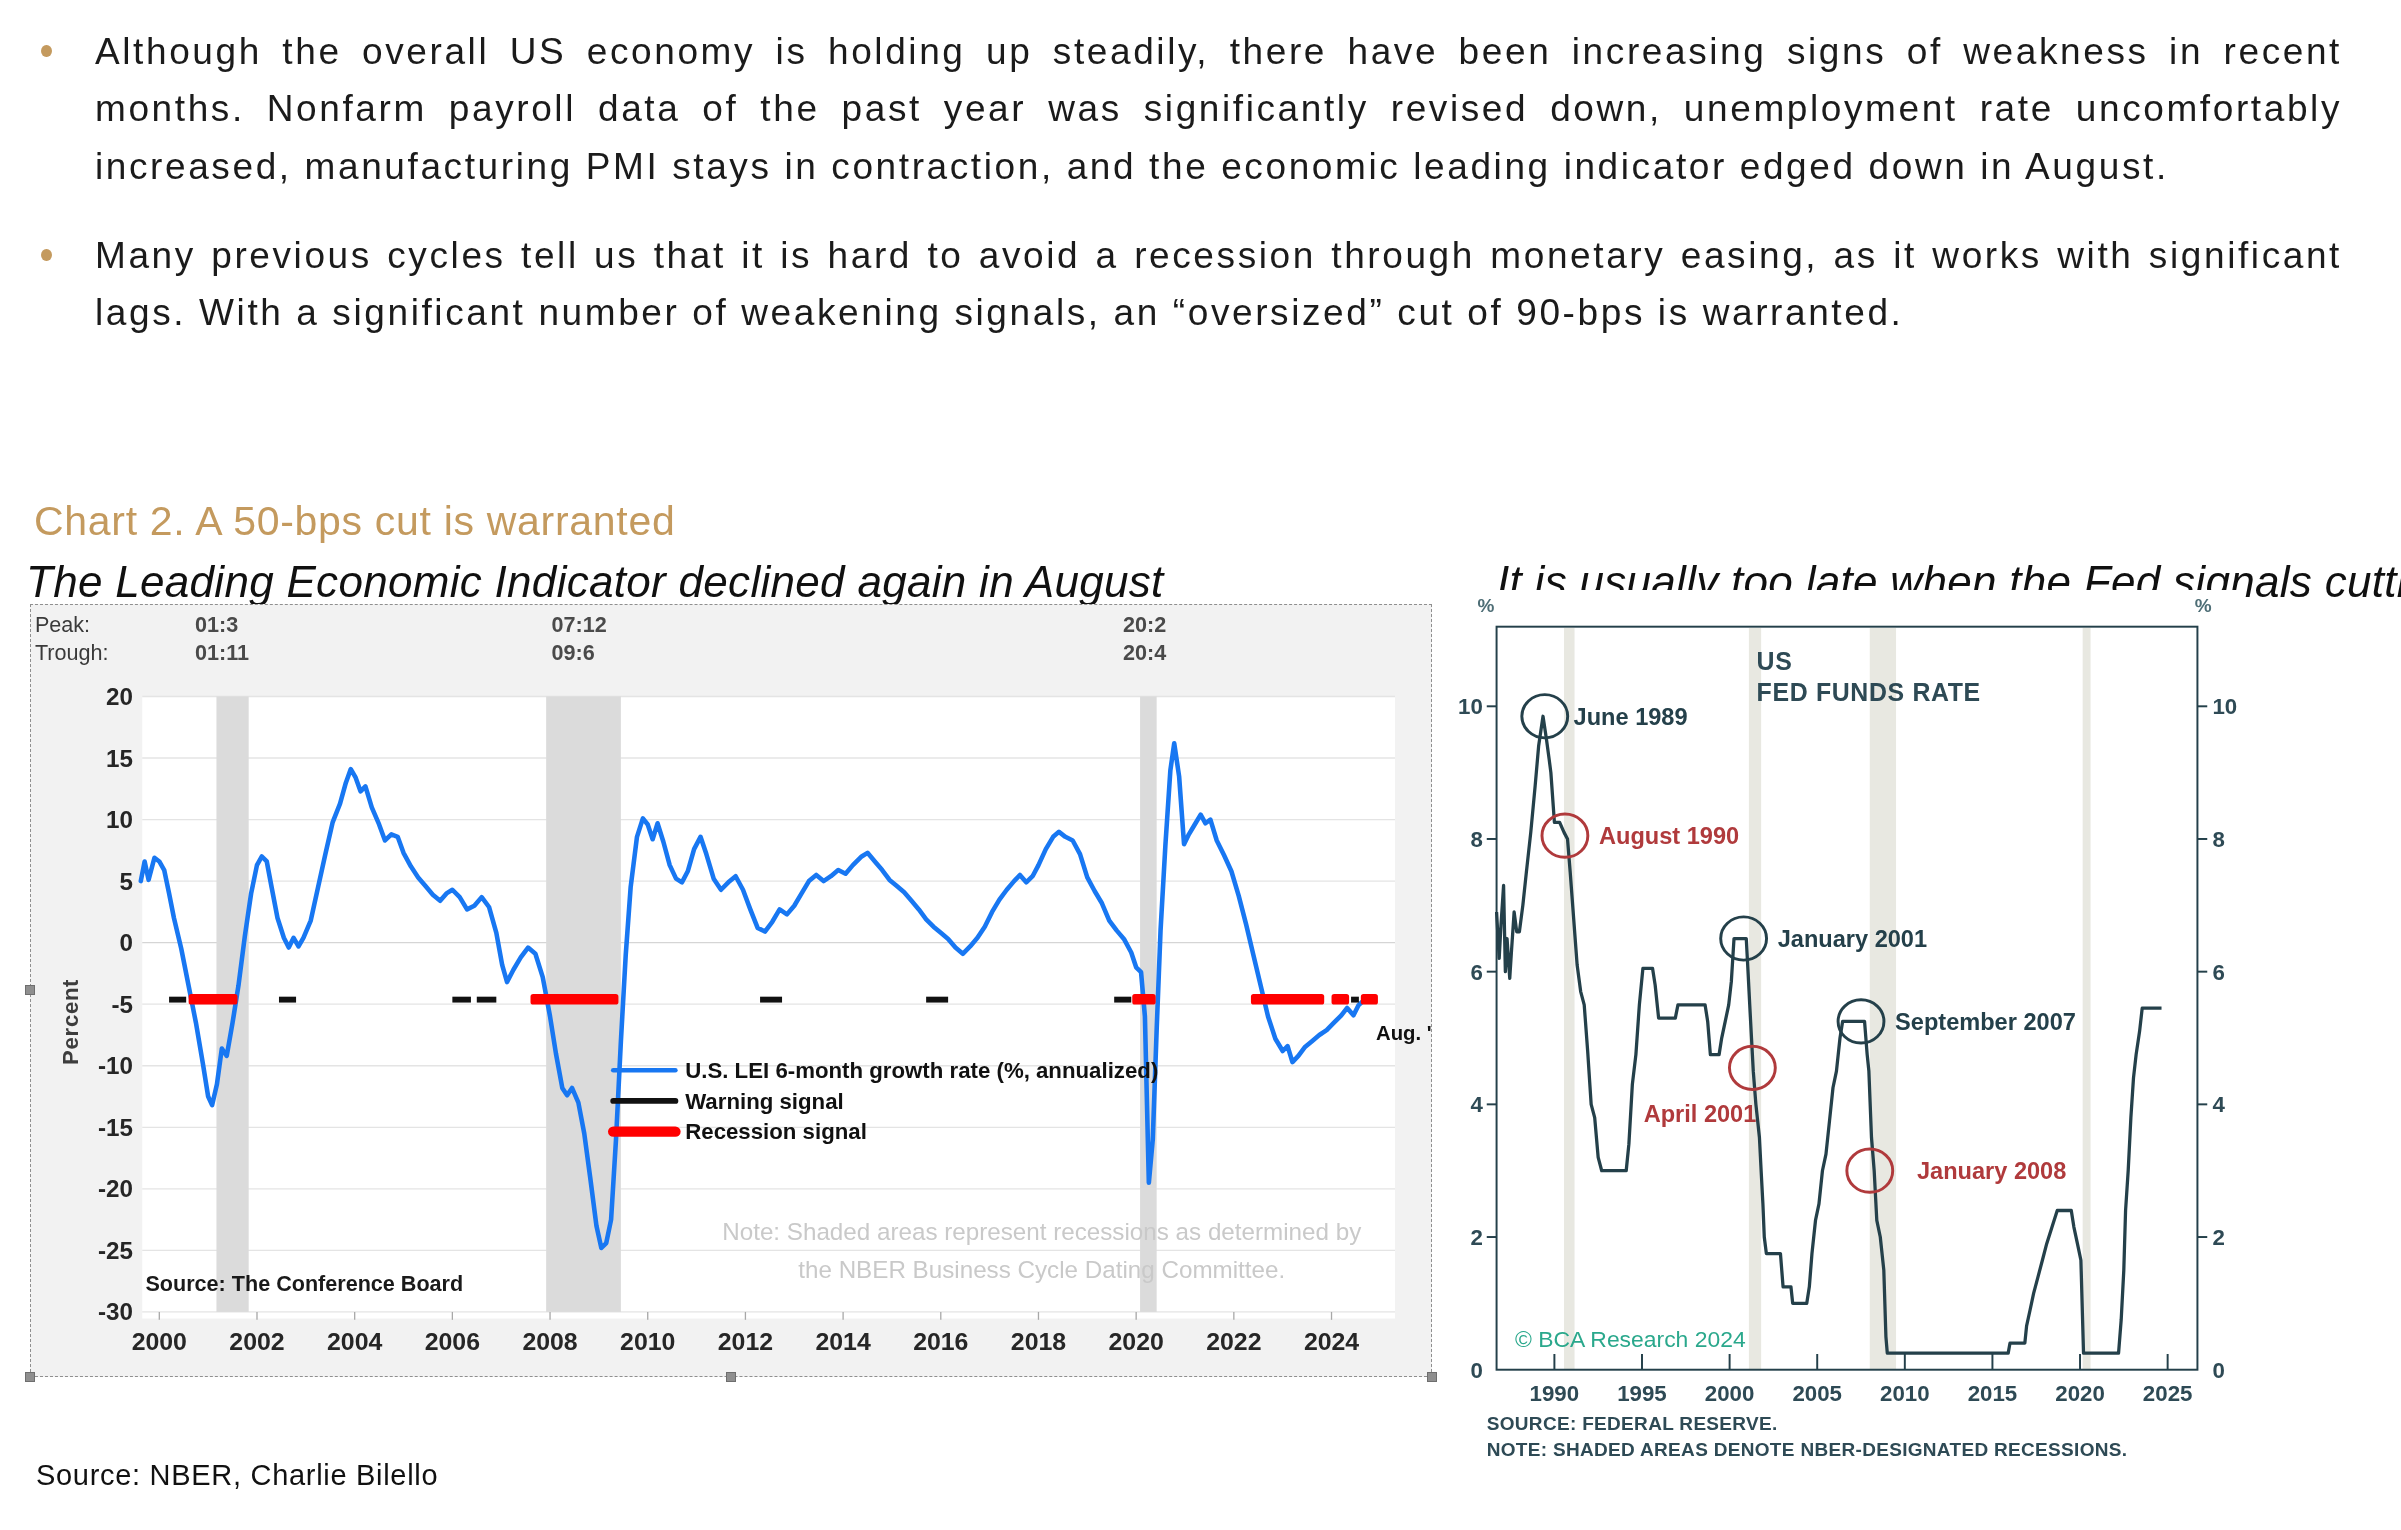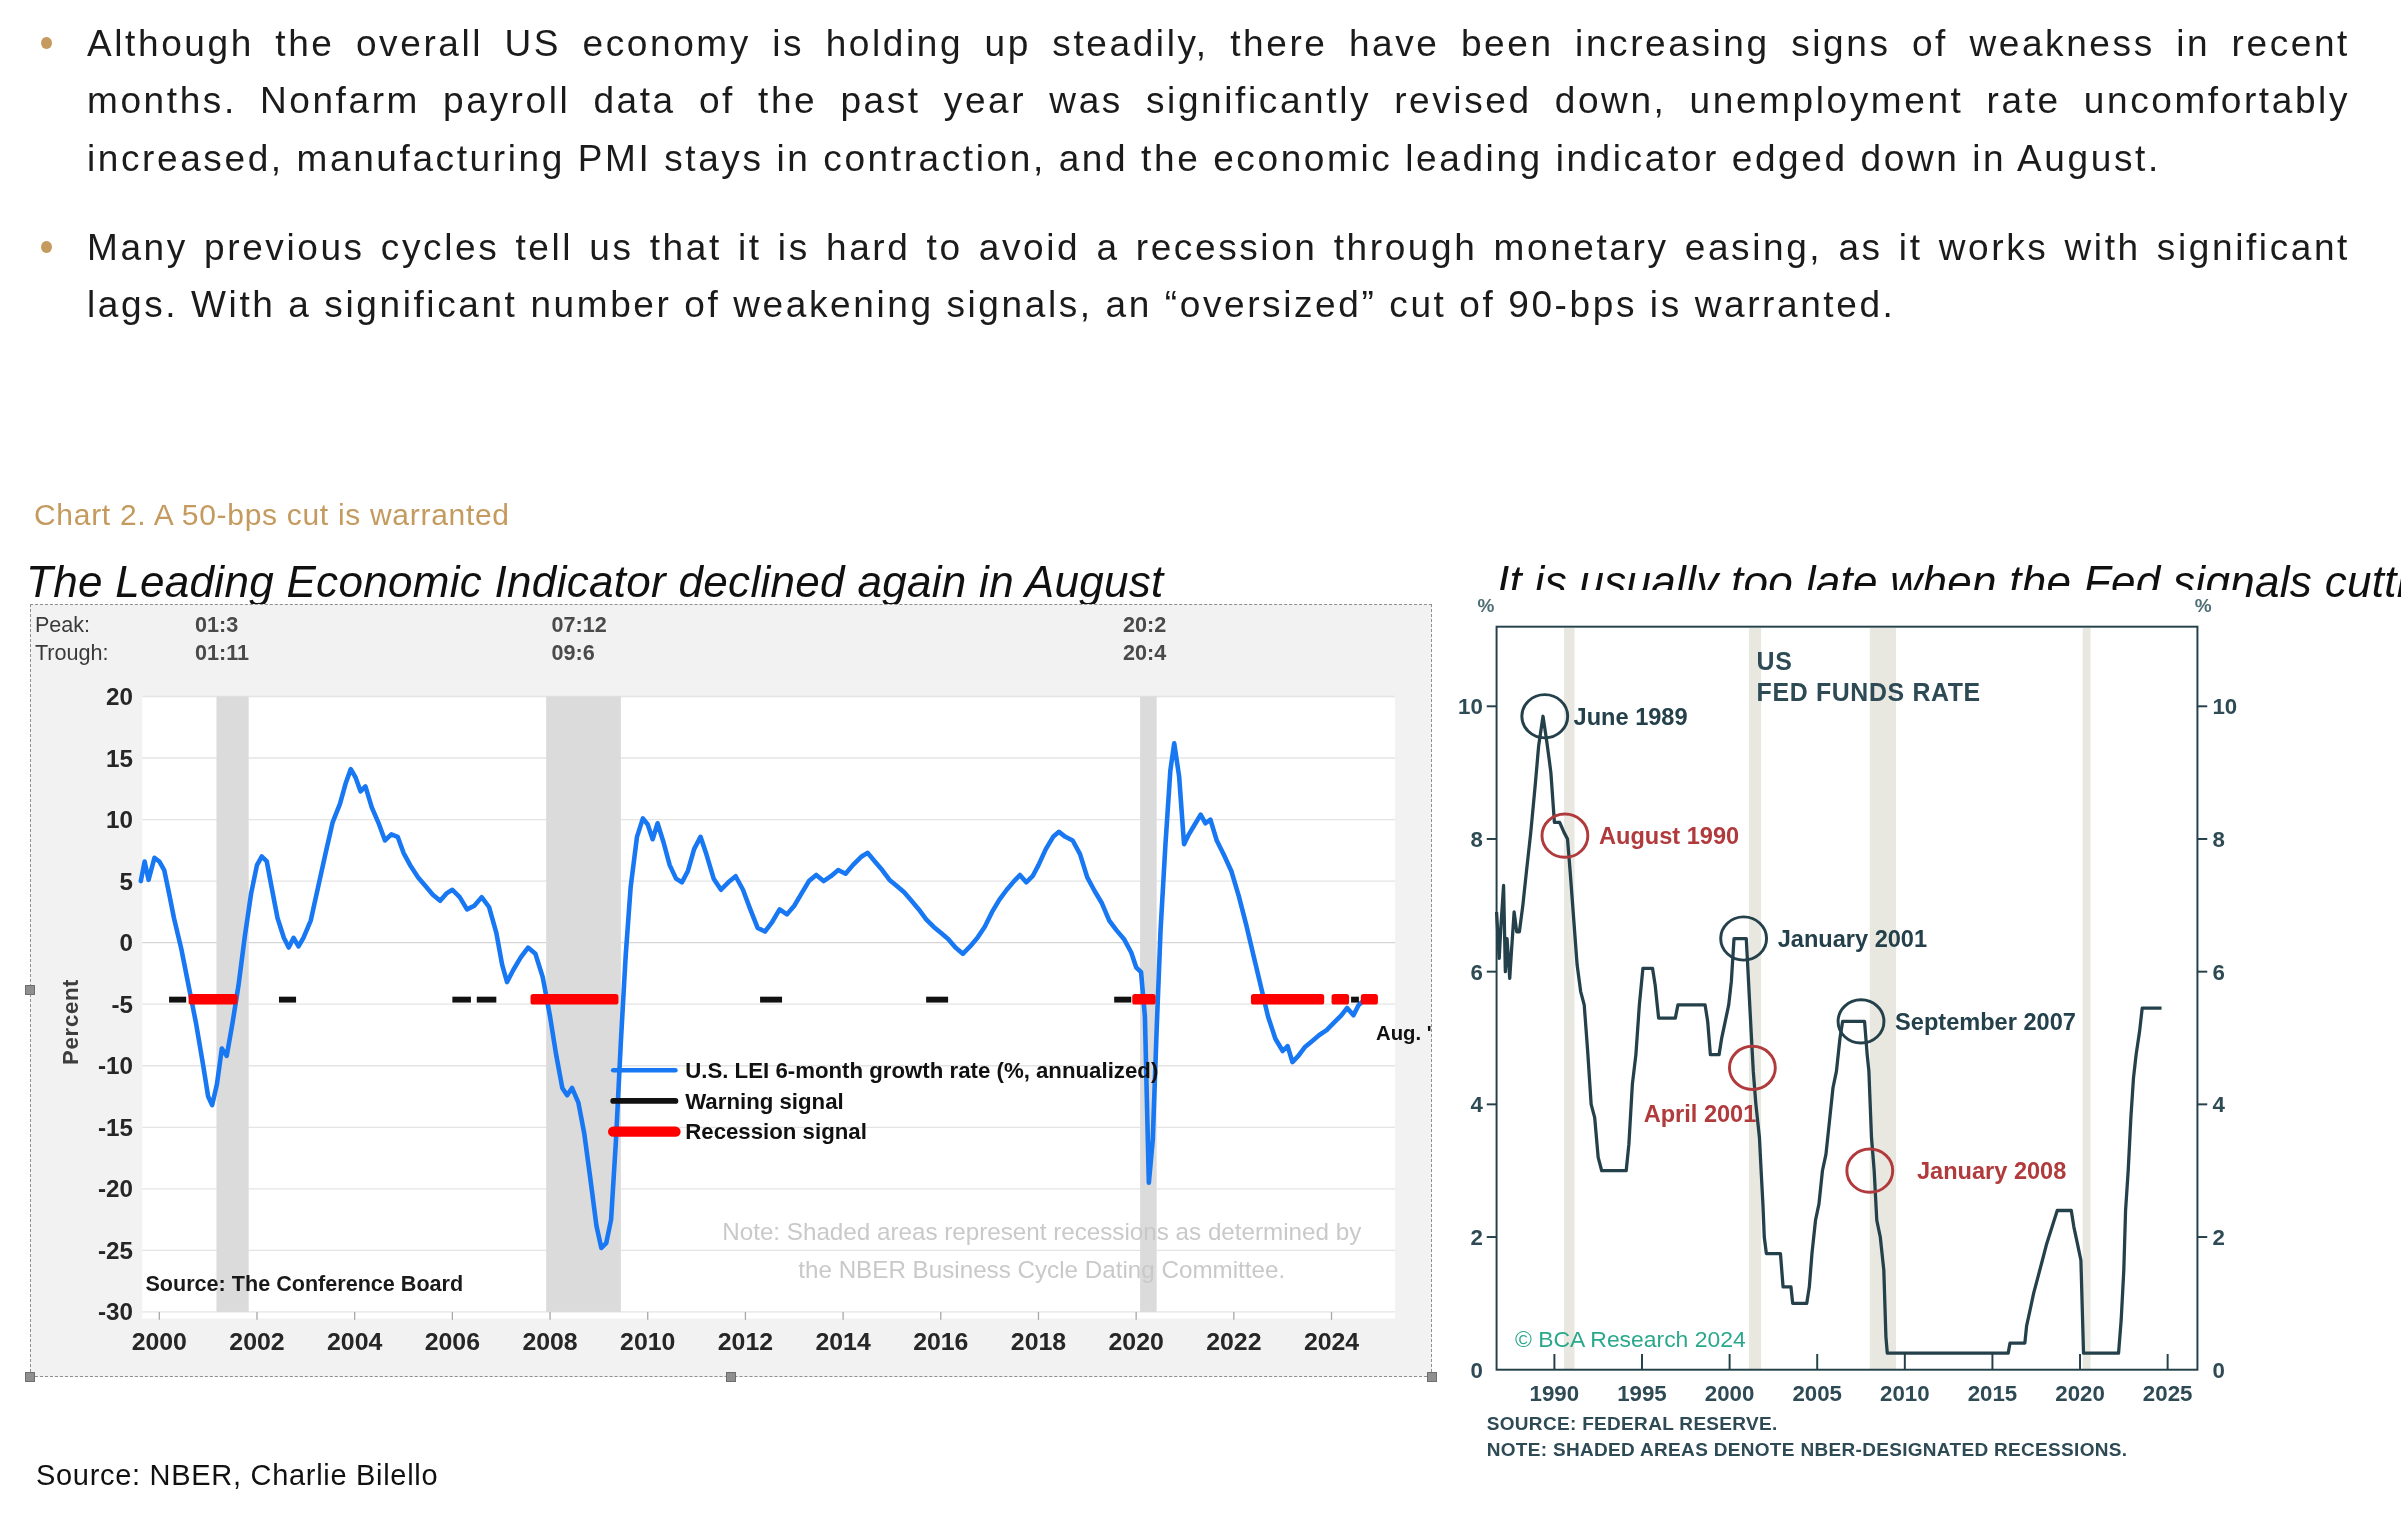--- a/index.html
+++ b/index.html
@@ -1,21 +1,21 @@
 <!DOCTYPE html>
 <html style="font-size:10.5px"><head>
 <meta charset="utf-8">
 <style>
   html,body{margin:0;padding:0;background:#ffffff;}
   body{width:2401px;height:1530px;position:relative;font-family:"Liberation Sans",sans-serif;overflow:hidden;}
   .bullets{position:absolute;left:36px;top:6.6px;width:2322px;}
   .bullet-item{position:relative;padding-left:43px;margin-bottom:31px;}
   .bullet-item .dot{position:absolute;left:5.2px;top:22px;width:11px;height:12.4px;border-radius:50%;background:#C49A5E;}
-  .bullet-item p{margin:8px;font-size:37px;line-height:1.56;color:#1b1b1b;text-align:justify;letter-spacing:2.6px;}
-  .heading{position:absolute;left:34px;top:498px;margin:0;font-size:30px;font-weight:400;color:#C49A5E;letter-spacing:0.7px;}
+  .bullet-item p{margin:16px;font-size:37px;line-height:1.56;color:#1b1b1b;text-align:justify;letter-spacing:2.6px;}
+  .heading{position:absolute;left:34px;top:498px;margin:0;font-size:41px;font-weight:400;color:#C49A5E;letter-spacing:0.7px;}
   .subtitle{position:absolute;top:557px;font-style:italic;font-size:44px;color:#101010;letter-spacing:0.3px;white-space:nowrap;}
   .subtitle-left{left:26px;}
   .subtitle-right{left:1497px;}
   .left-chart{position:absolute;left:30px;top:604px;width:1402px;height:773px;border:1.3px dashed #8f8f8f;box-sizing:border-box;background:#F2F2F2;}
   .left-chart svg{display:block;width:100%;height:100%;}
   .right-chart{position:absolute;left:1454px;top:590px;width:786px;height:878px;background:#ffffff;}
   .right-chart svg{display:block;width:100%;height:100%;}
   .handle{position:absolute;width:9.8px;height:9.8px;background:#8f8f8f;border:0.7px solid #6e6e6e;box-sizing:border-box;}
   .h-bl{left:-5.9px;bottom:-5.9px;}
   .h-bm{left:50%;margin-left:-5.2px;bottom:-5.9px;}

